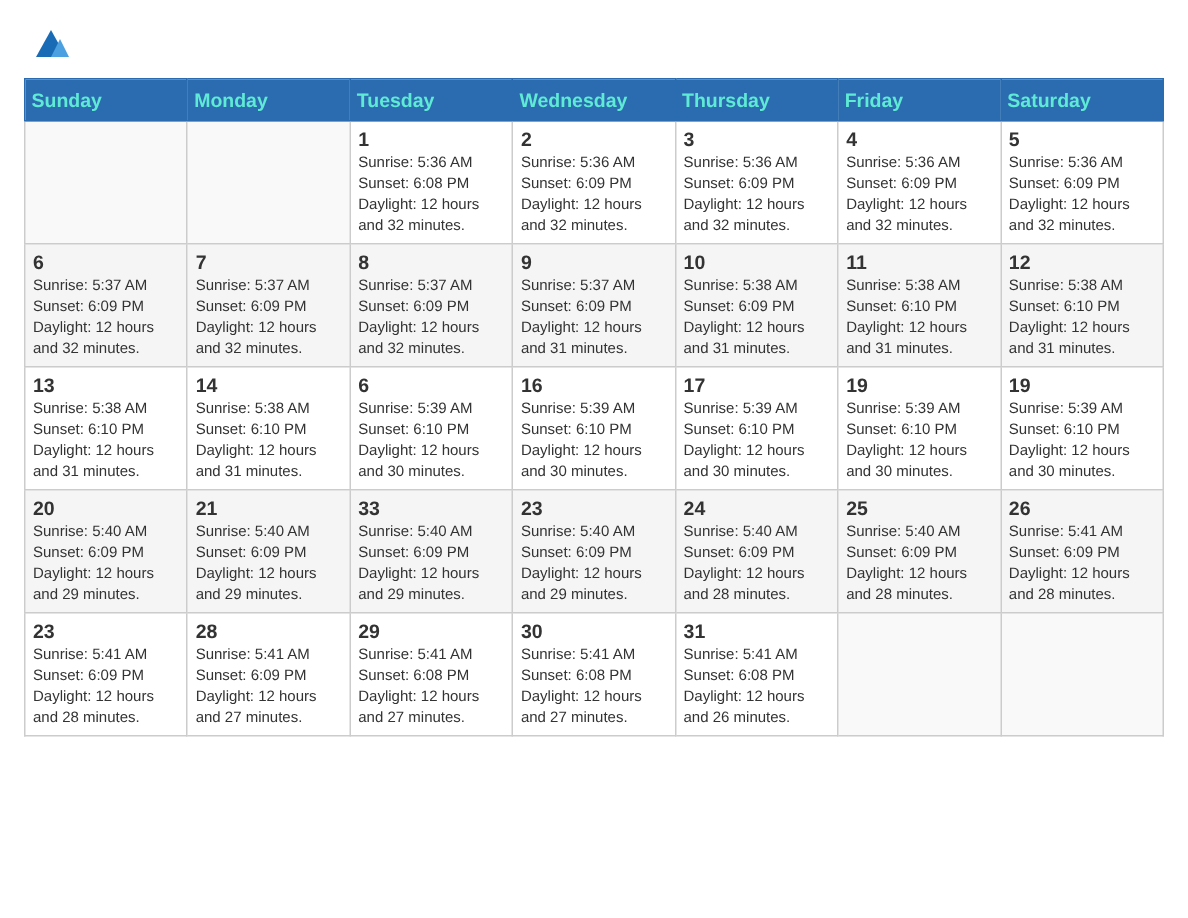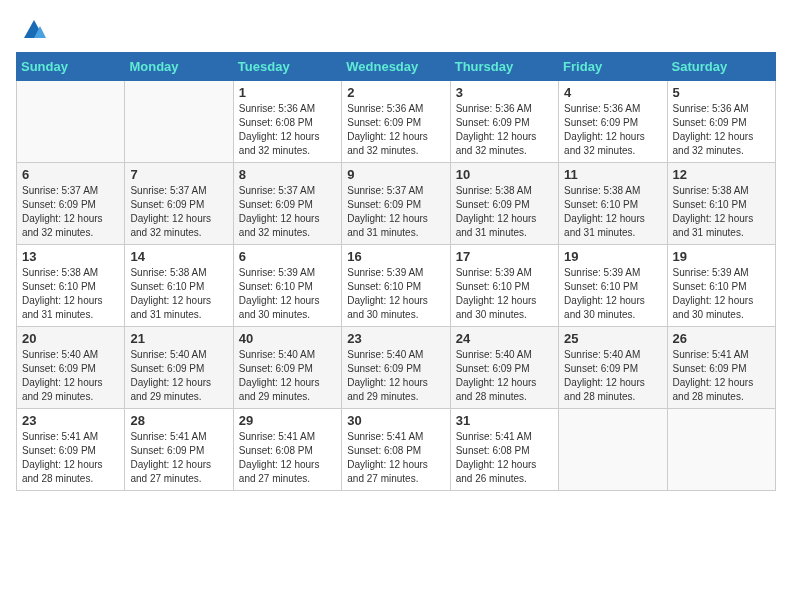--- a/index.html
+++ b/index.html
@@ -259,21 +259,21 @@
 Sunset: 6:09 PM
 Daylight: 12 hours and 29 minutes.</div>
         </td>
         <td>
           <span class="day-number">21</span>
           <div class="day-info" style="white-space: pre-line;">Sunrise: 5:40 AM
 Sunset: 6:09 PM
 Daylight: 12 hours and 29 minutes.</div>
         </td>
         <td>
-          <span class="day-number">40</span>
+          <span class="day-number">33</span>
           <div class="day-info" style="white-space: pre-line;">Sunrise: 5:40 AM
 Sunset: 6:09 PM
 Daylight: 12 hours and 29 minutes.</div>
         </td>
         <td>
           <span class="day-number">23</span>
           <div class="day-info" style="white-space: pre-line;">Sunrise: 5:40 AM
 Sunset: 6:09 PM
 Daylight: 12 hours and 29 minutes.</div>
         </td>

